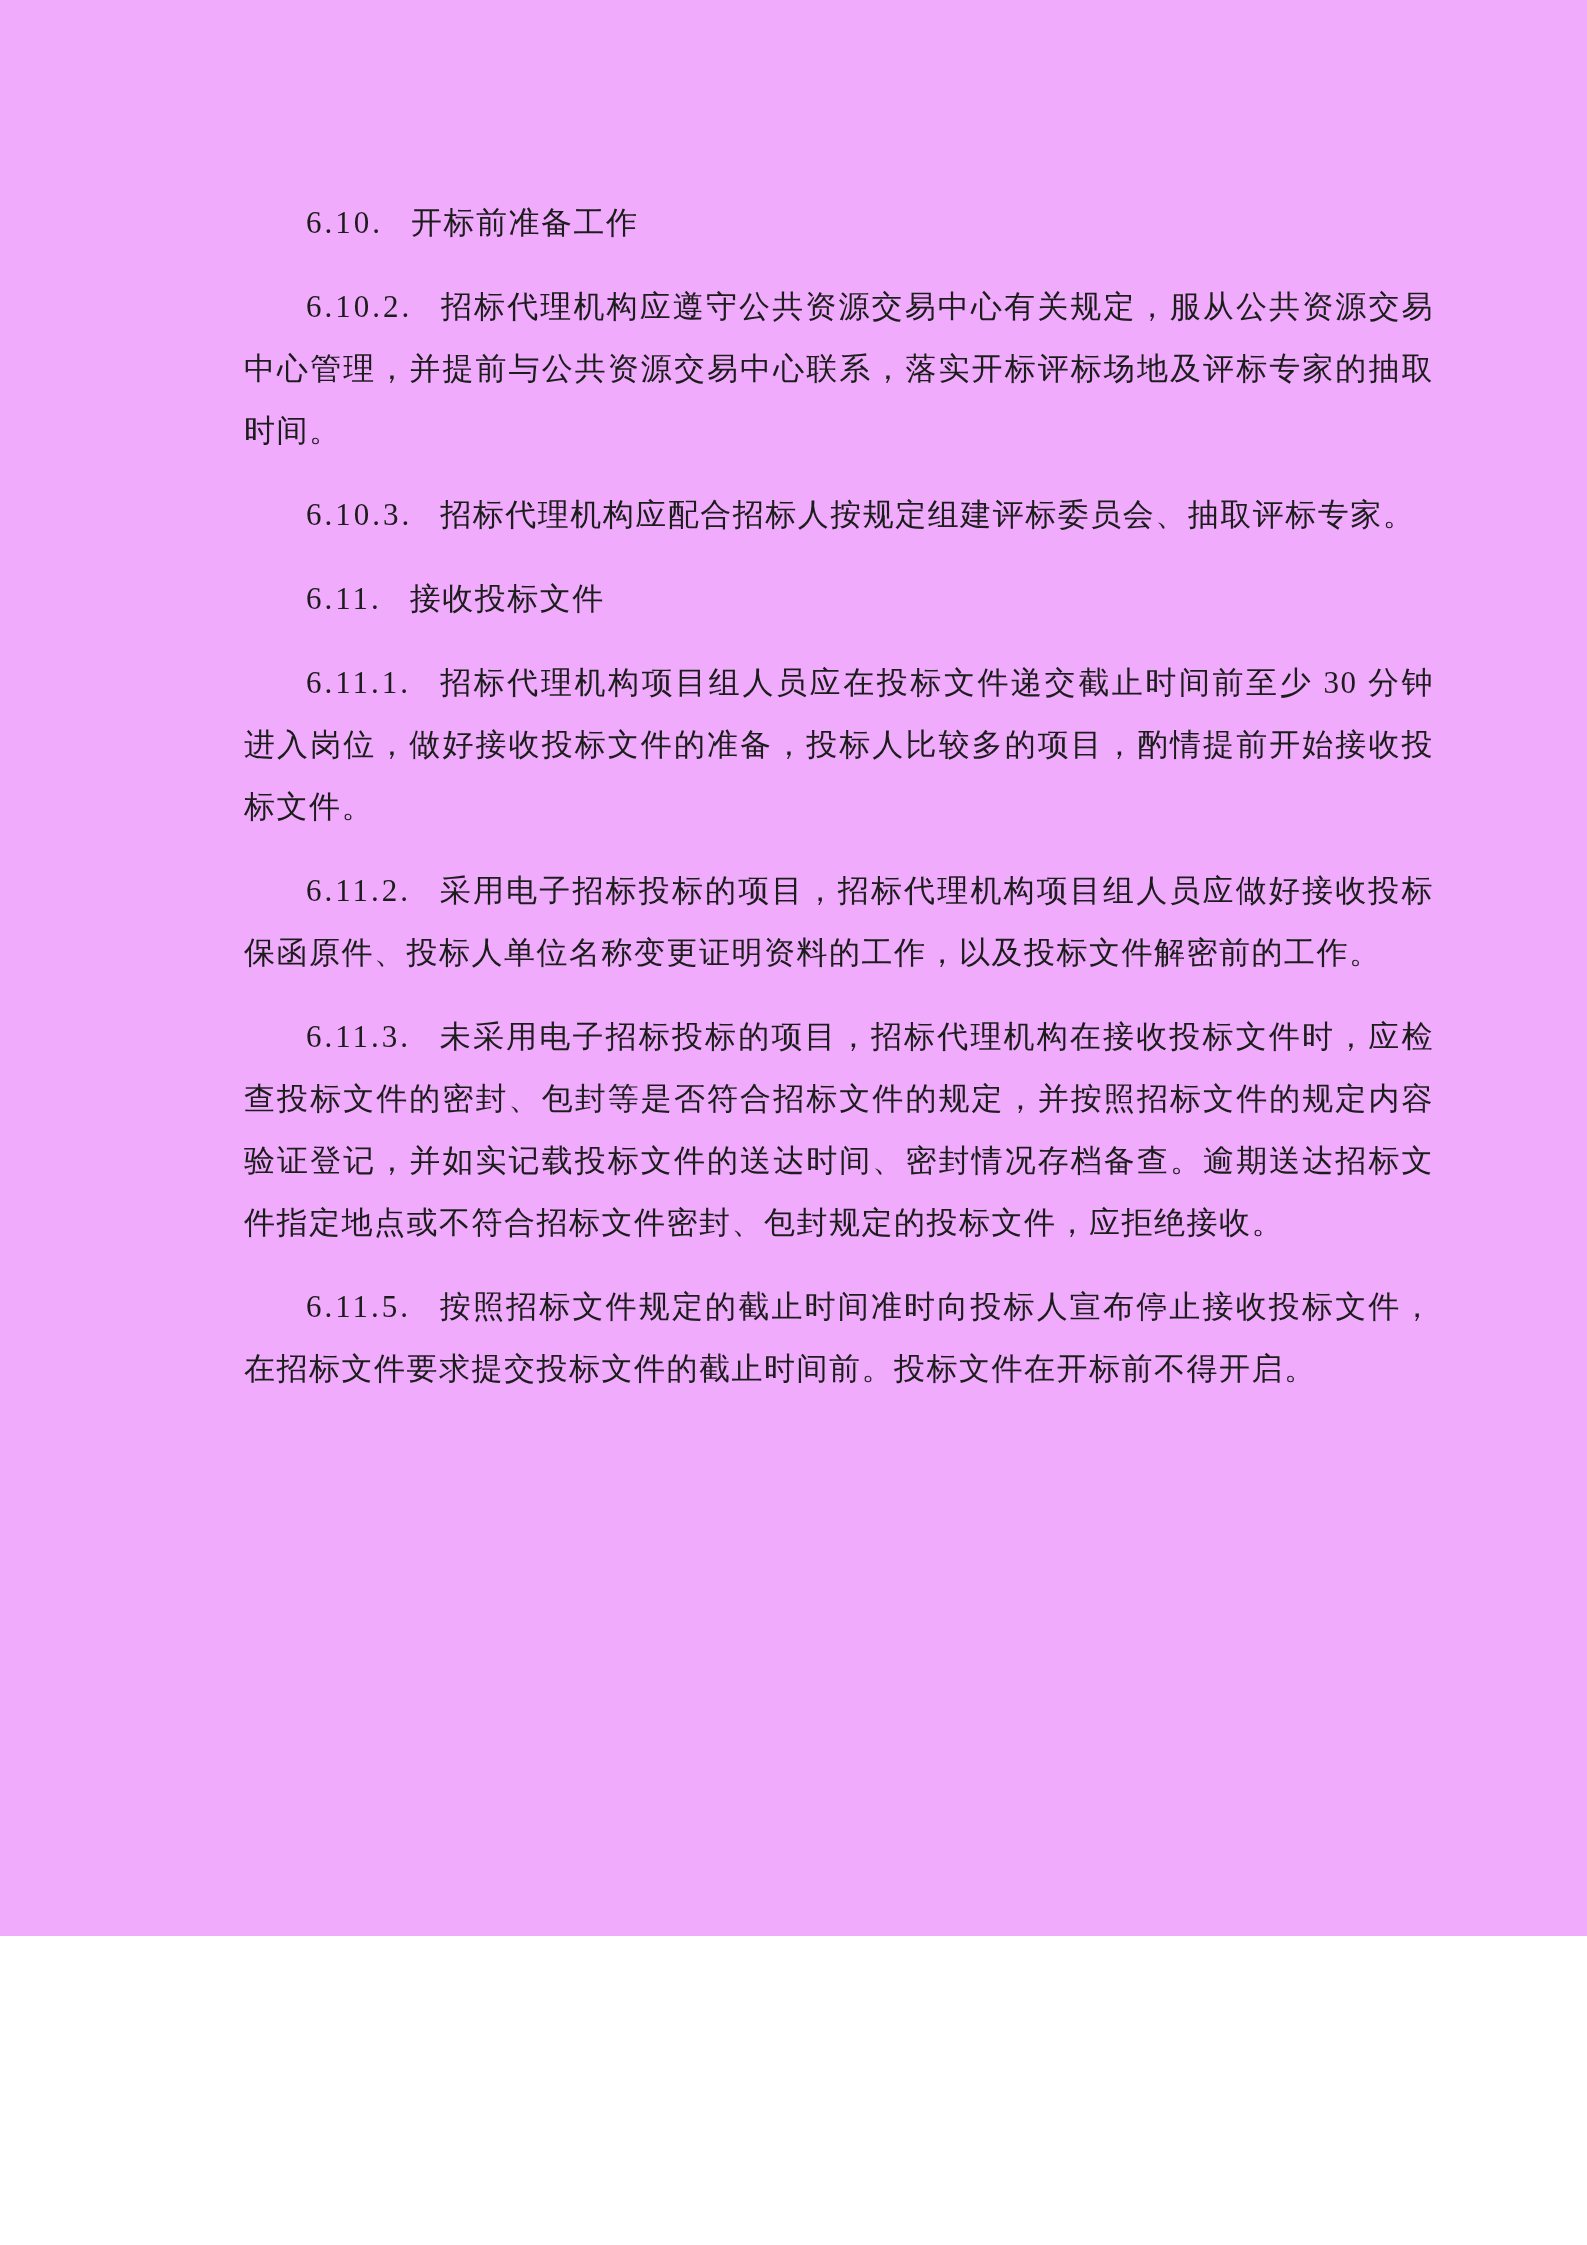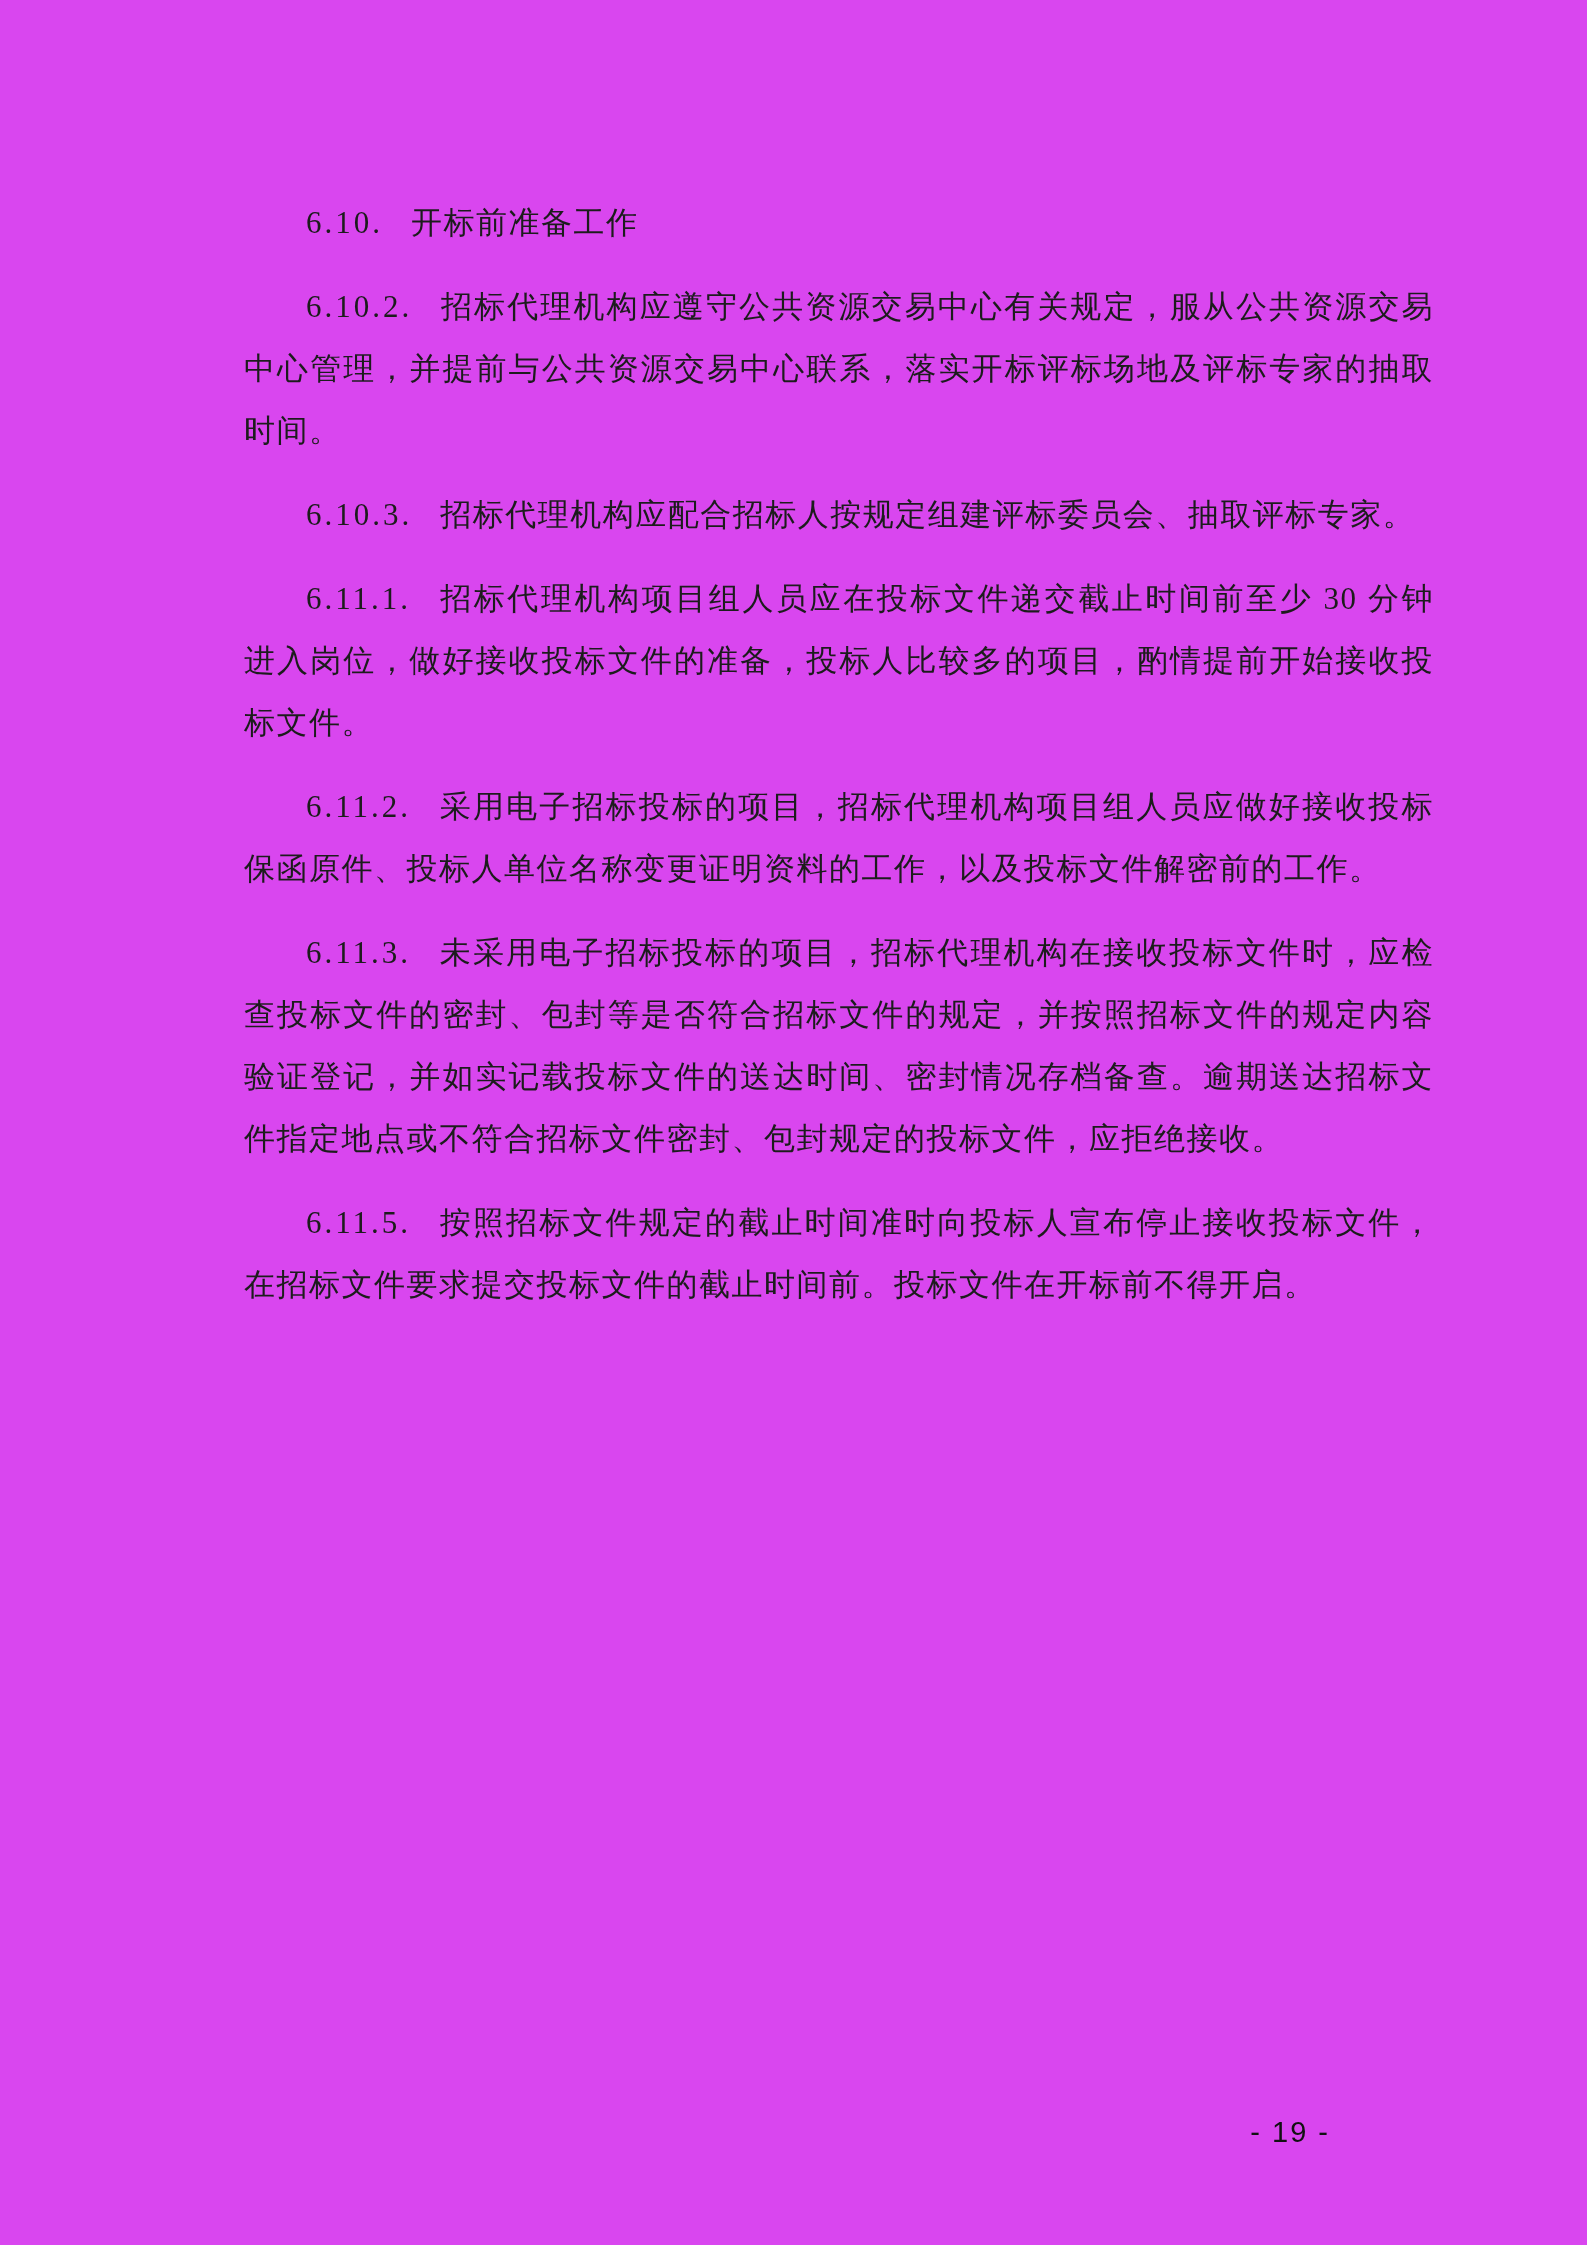--- a/index.html
+++ b/index.html
@@ -3,22 +3,22 @@
 <meta charset="utf-8">
 <style>
   html, body {
     margin: 0;
     padding: 0;
     background: #ffffff;
   }
   .page {
     position: relative;
     width: 1587px;
-    height: 2245px;
-    background: #d946ef;
+    height: 1936px;
+    background: #f0abfc;
     overflow: hidden;
     font-family: "Liberation Serif", "DejaVu Serif", serif;
     color: #1c1c1c;
   }
   .content {
     position: absolute;
     left: 244px;
     top: 192px;
     width: 1190px;
   }
@@ -61,20 +61,21 @@
 <div class="page">
   <div class="content">
 
     <h2 class="heading"><span class="num">6.10.</span><span>开标前准备工作</span></h2>
 
 
     <p class="block"><span class="num">6.10.2.</span><span>招标代理机构应遵守公共资源交易中心有关规定，服从公共资源交易中心管理，并提前与公共资源交易中心联系，落实开标评标场地及评标专家的抽取时间。</span></p>
 
     <p class="block"><span class="num">6.10.3.</span><span>招标代理机构应配合招标人按规定组建评标委员会、抽取评标专家。</span></p>
 
+    <h2 class="heading"><span class="num">6.11.</span><span>接收投标文件</span></h2>
 
     <p class="block"><span class="num">6.11.1.</span><span>招标代理机构项目组人员应在投标文件递交截止时间前至少 30 分钟进入岗位，做好接收投标文件的准备，投标人比较多的项目，酌情提前开始接收投标文件。</span></p>
 
     <p class="block"><span class="num">6.11.2.</span><span>采用电子招标投标的项目，招标代理机构项目组人员应做好接收投标保函原件、投标人单位名称变更证明资料的工作，以及投标文件解密前的工作。</span></p>
 
     <p class="block"><span class="num">6.11.3.</span><span>未采用电子招标投标的项目，招标代理机构在接收投标文件时，应检查投标文件的密封、包封等是否符合招标文件的规定，并按照招标文件的规定内容验证登记，并如实记载投标文件的送达时间、密封情况存档备查。逾期送达招标文件指定地点或不符合招标文件密封、包封规定的投标文件，应拒绝接收。</span></p>
 
 
     <p class="block"><span class="num">6.11.5.</span><span>按照招标文件规定的截止时间准时向投标人宣布停止接收投标文件，在招标文件要求提交投标文件的截止时间前。投标文件在开标前不得开启。</span></p>
 

